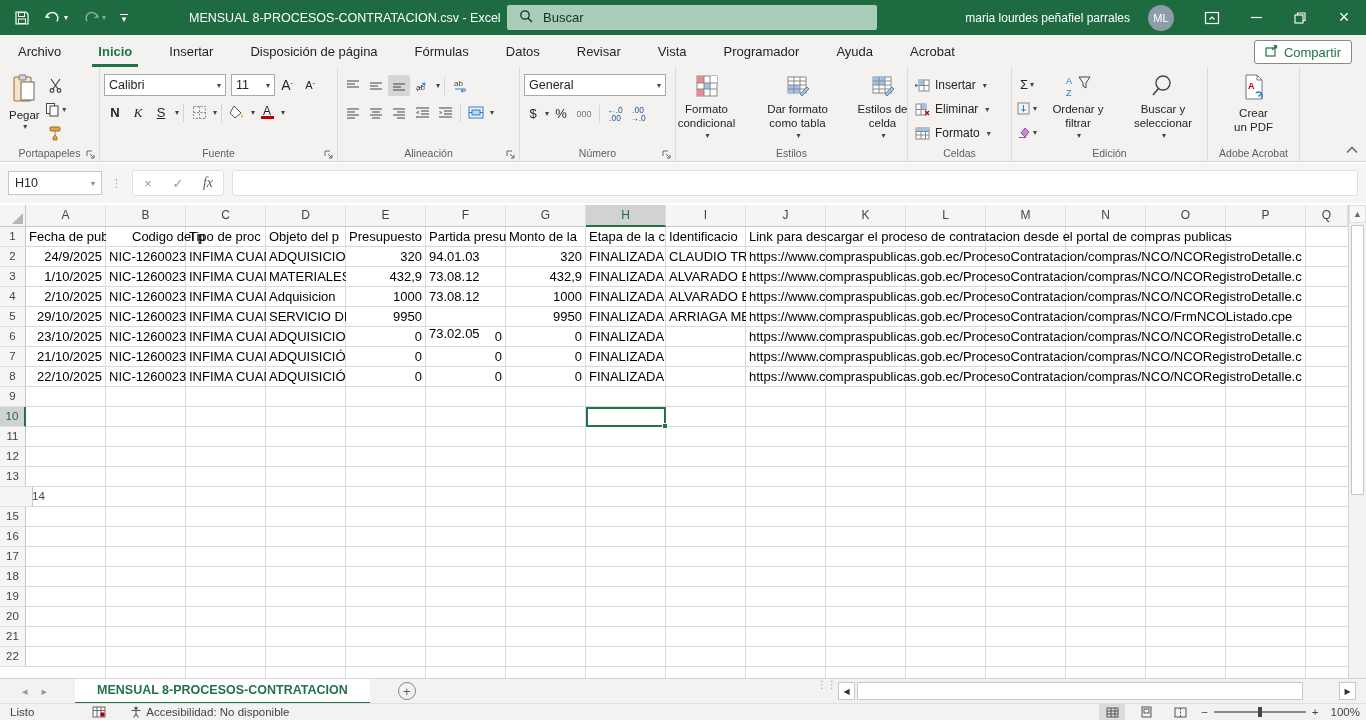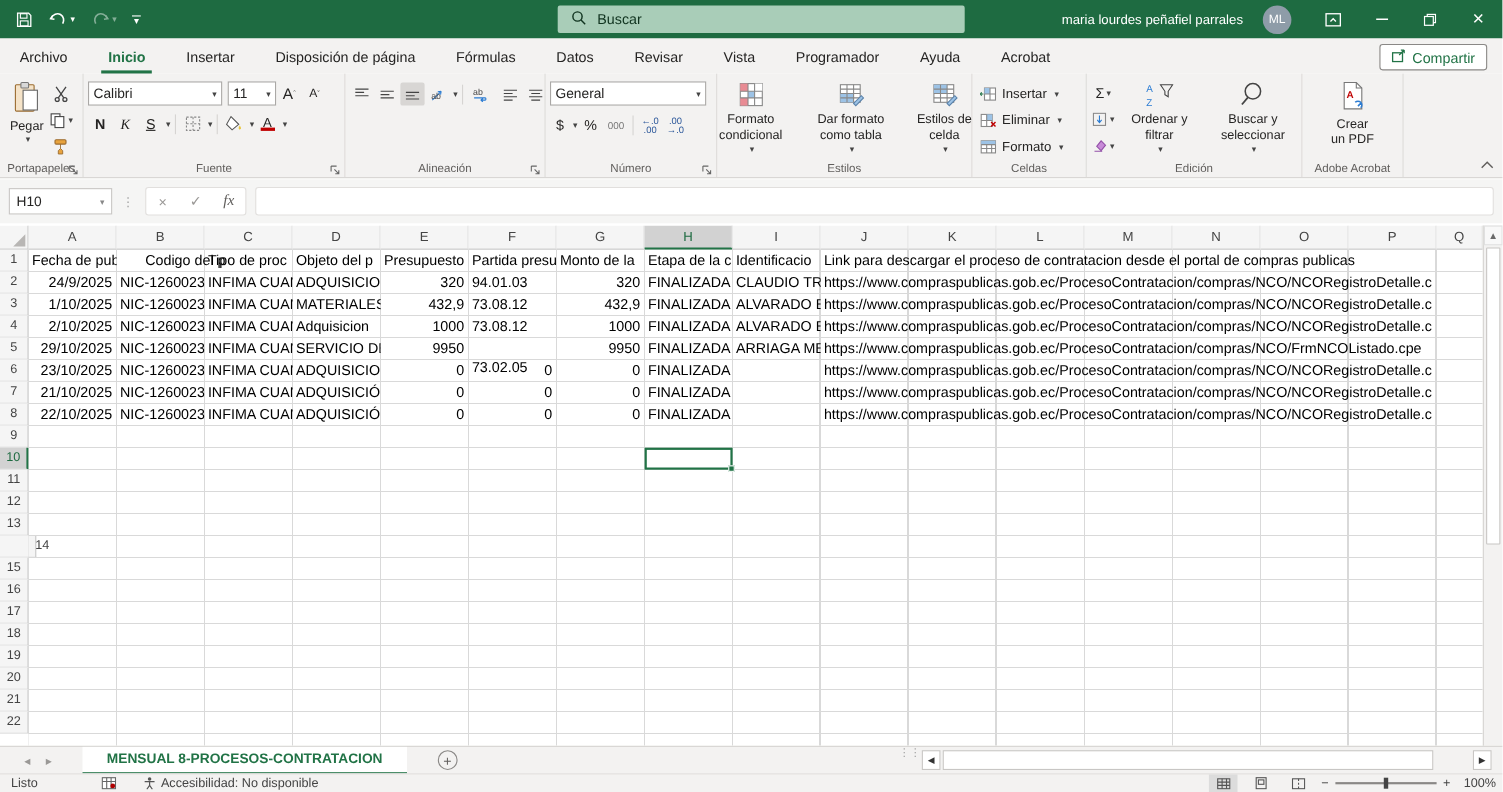--- a/index.html
+++ b/index.html
@@ -118,20 +118,21 @@
       </span>
       <span class="icon-btn dim">
         <svg width="18" height="15" viewBox="0 0 18 15">
             <path d="M14 4 L16 7 L12.5 7.5" fill="none" stroke="#fff" stroke-width="1.4"></path>
             <path d="M15.4 6.5 C14 3 10 1.5 7 3.2 C4 5 3.4 8.6 5 11.4" fill="none" stroke="#fff" stroke-width="1.5"></path>
           </svg>
         <span class="chev" style="color:#fff;">▾</span>
       </span>
       <span class="icon-btn qat-chev"><b></b>▾</span>
     </div>
+    <span class="title-text">MENSUAL 8-PROCESOS-CONTRATACION.csv  -  Excel</span>
     <div class="searchbox">
       <span>
         <svg width="14" height="14" viewBox="0 0 14 14">
             <circle cx="6" cy="6" r="4.2" fill="none" stroke="#10331f" stroke-width="1.3"></circle>
             <path d="M9.2 9.2 L13 13" stroke="#10331f" stroke-width="1.3"></path>
           </svg>
       </span>
       <span>Buscar</span>
     </div>
     <div class="tb-right">
@@ -174,21 +175,21 @@
   <div class="share-btn">
     <span><svg width="13" height="13" viewBox="0 0 13 13">
           <rect x="1" y="4" width="9" height="8" fill="none" stroke="#217346" stroke-width="1.2"></rect>
           <path d="M7 6 L11.5 1.5 M11.5 1.5 H8.5 M11.5 1.5 V4.5" fill="none" stroke="#217346" stroke-width="1.2"></path>
         </svg></span>
     <span>Compartir</span>
   </div>
 
   <div class="ribbon">
 
-    <div class="rgroup" style="width:76px;">
+    <div class="rgroup" style="width:100px;">
       <div class="gcontent">
         <div class="big-btn">
           <svg width="26" height="30" viewBox="0 0 26 30">
               <rect x="3" y="3" width="17" height="24" rx="1" fill="#f5e3c8" stroke="#9a6b2f"></rect>
               <rect x="8" y="1" width="7" height="5" rx="1" fill="#d8d8d8" stroke="#777"></rect>
               <rect x="10" y="8" width="13" height="18" fill="#fff" stroke="#666"></rect>
             </svg>
           <span>Pegar</span>
           <span class="chev">▾</span>
         </div>
@@ -265,21 +266,21 @@
         </div>
       </div>
       <div class="glabel">Fuente</div>
       <span class="launcher"><svg width="10" height="10" viewBox="0 0 10 10">
             <path d="M1 1 H6 M1 1 V6" stroke="#666" fill="none"></path>
             <path d="M4 4 L8 8 M8 4.8 V8 H4.8" stroke="#666" fill="none"></path>
           </svg></span>
     </div>
 
     <div class="rgroup" style="width:182px;">
-      <div style="display:flex;gap:6px;padding-top:4px;">
+      <div style="display:flex;flex-direction:column;gap:6px;padding-top:4px;">
         <div class="fmtrow">
           <span class="sbtn">
               <svg width="14" height="12" viewBox="0 0 14 12">
                 <path d="M1 1h12M1 4h8M1 7h12" stroke="#444"></path>
               </svg>
             </span>
           <span class="sbtn">
               <svg width="14" height="12" viewBox="0 0 14 12">
                 <path d="M1 3h12M1 6h8M1 9h12" stroke="#444"></path>
               </svg>

